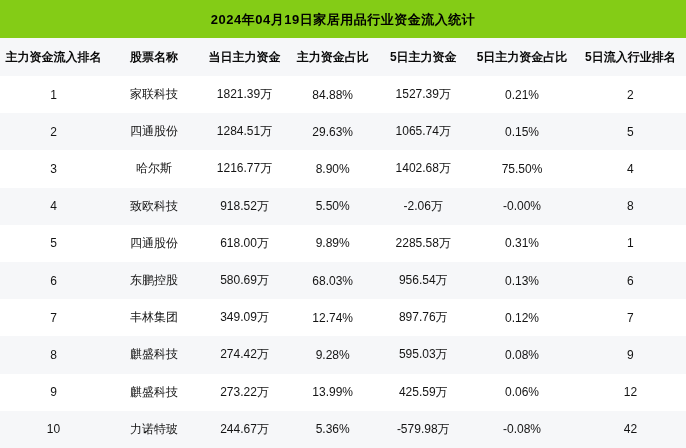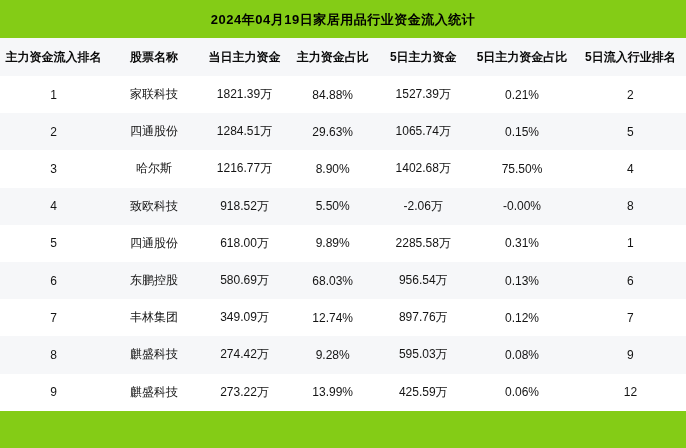--- a/index.html
+++ b/index.html
@@ -171,15 +171,24 @@
       </tr>
       <tr>
         <td>9</td>
         <td>麒盛科技</td>
         <td>273.22万</td>
         <td>13.99%</td>
         <td>425.59万</td>
         <td>0.06%</td>
         <td>12</td>
       </tr>
+      <tr>
+        <td>10</td>
+        <td>力诺特玻</td>
+        <td>244.67万</td>
+        <td>5.36%</td>
+        <td>-579.98万</td>
+        <td>-0.08%</td>
+        <td>42</td>
+      </tr>
     </tbody>
   </table>
 </div>
 
 </body></html>

